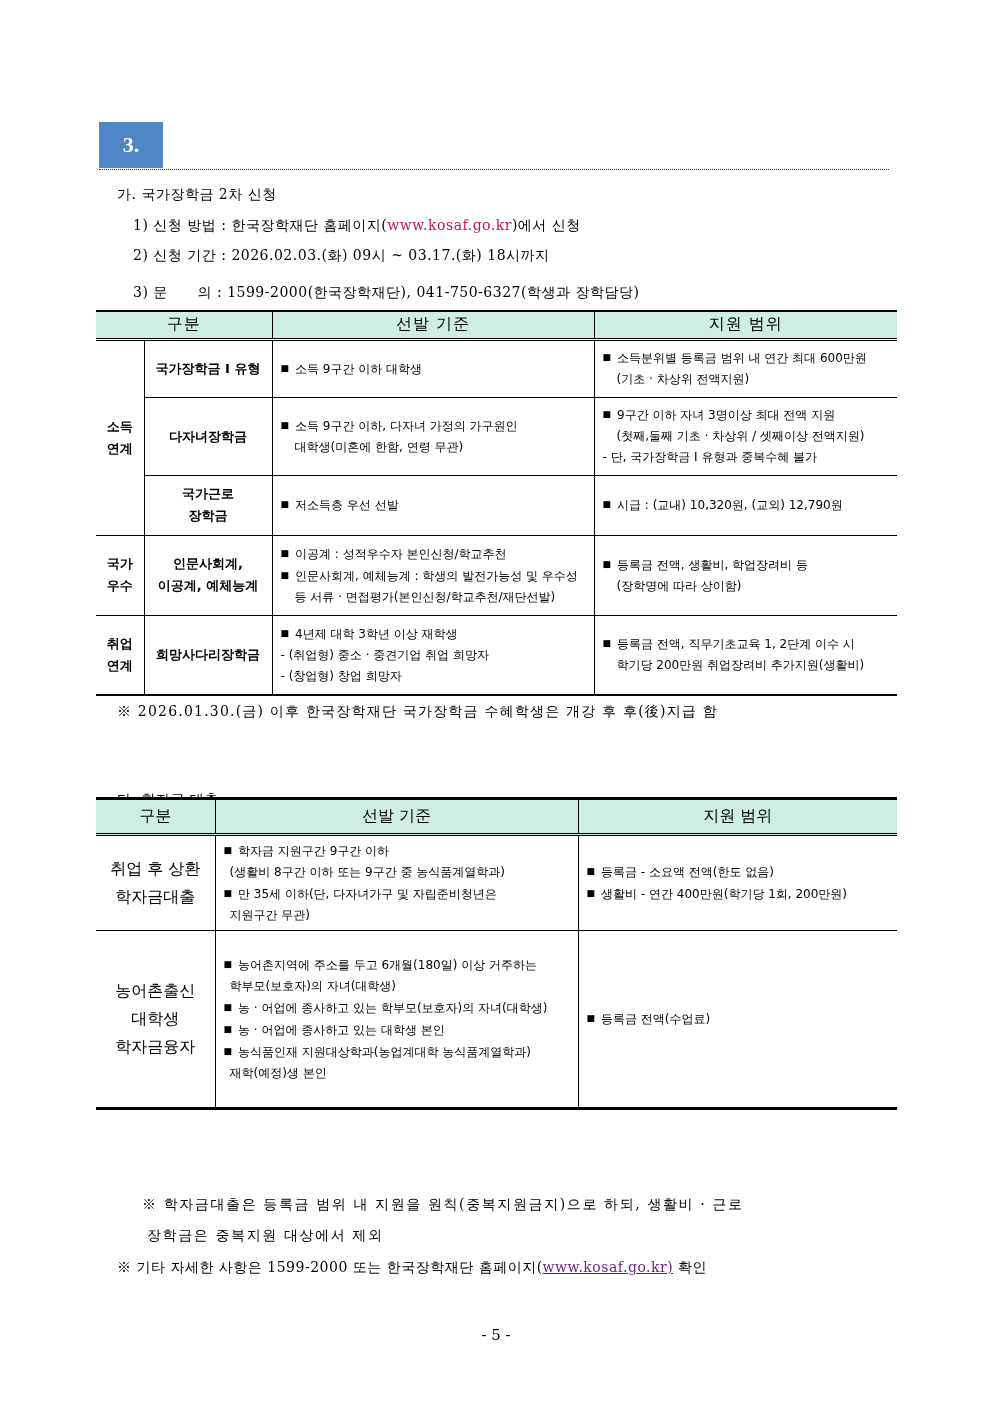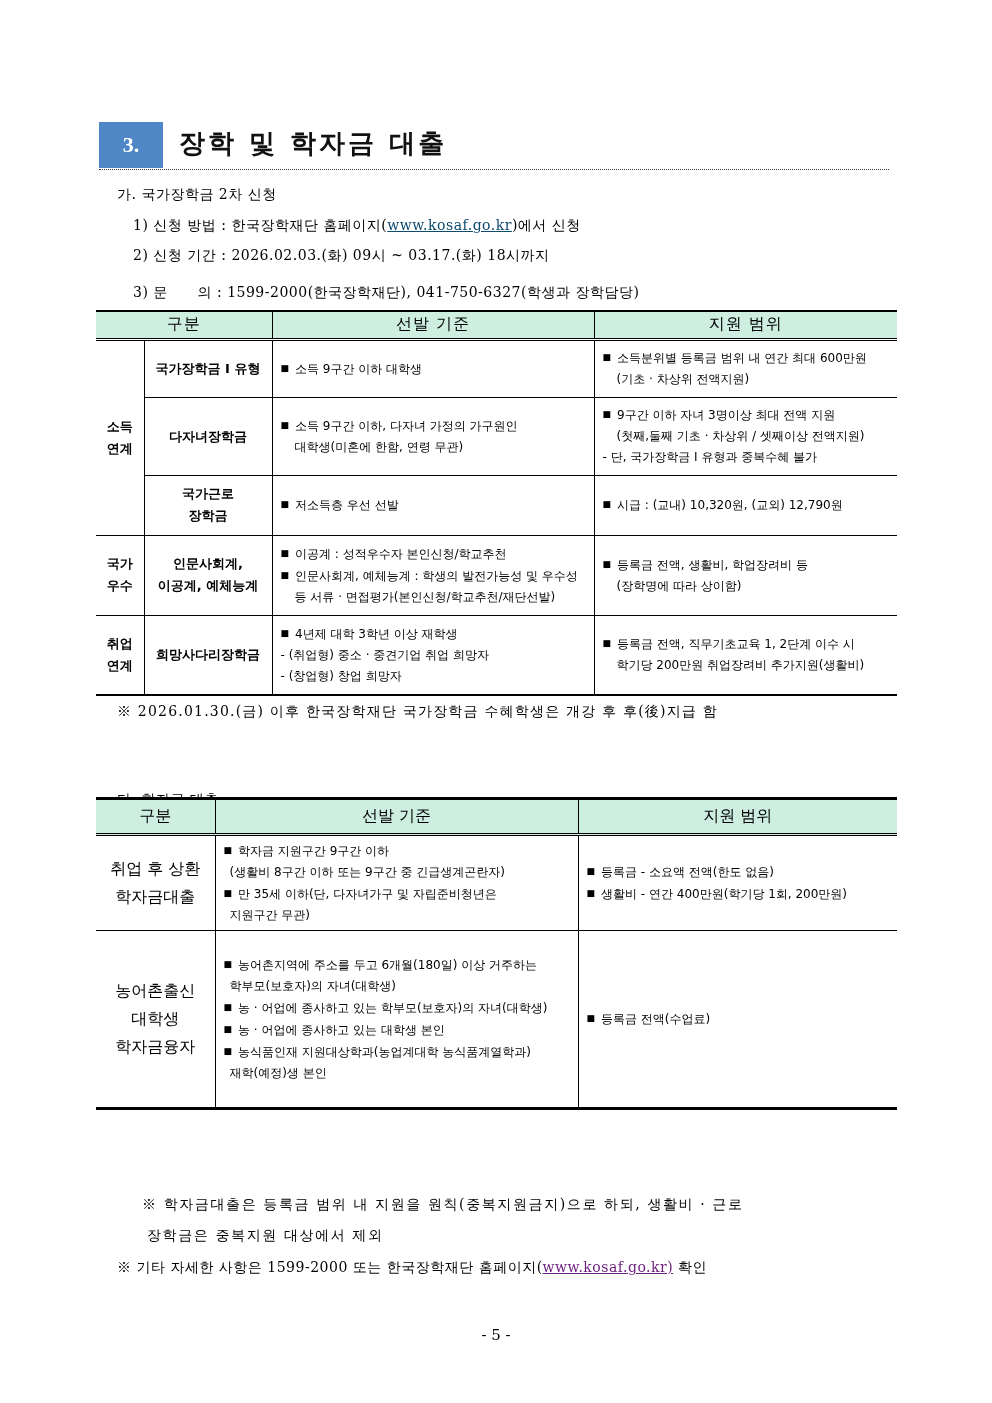--- a/index.html
+++ b/index.html
@@ -5,21 +5,21 @@
   * { box-sizing: border-box; margin: 0; padding: 0; }
   html, body { width: 992px; height: 1403px; background: #ffffff; }
   body { font-family: "DejaVu Serif", "Liberation Serif", serif; color: #000; position: relative; }
 
   .section-header { position: absolute; left: 99px; top: 122px; width: 800px; height: 48px; }
   .section-header .num-box { position: absolute; left: 0; top: 0; width: 64px; height: 46px; background: #4f86c6; color: #fff; font-family: "Liberation Serif", serif; font-weight: bold; font-size: 22px; display: flex; align-items: center; justify-content: center; }
   .section-header .title { position: absolute; left: 80px; top: 4px; font-family: "DejaVu Sans", sans-serif; font-weight: bold; font-size: 26px; letter-spacing: 3px; color: #111; }
   .section-header .dotline { position: absolute; left: 0; top: 47px; width: 790px; border-top: 1px dotted #333; }
 
   .line { position: absolute; font-size: 14px; white-space: nowrap; letter-spacing: 0.5px; }
-  .link { color: #0c4a6e; text-decoration: underline; }
+  .link { color: #be185d; }
   .link2 { color: #6b1f7c; text-decoration: underline; }
 
   table { border-collapse: collapse; position: absolute; font-family: "DejaVu Sans", sans-serif; }
   .t1 { left: 96px; top: 310px; width: 801px; }
   .t1 th { background: #cdeee0; font-weight: normal; font-size: 16px; height: 28px; border-top: 2px solid #000; border-bottom: 3px double #000; border-left: 1px solid #000; border-right: 1px solid #000; font-family: "DejaVu Serif", serif; letter-spacing: 1px; }
   .t1 th:first-child { border-left: none; }
   .t1 th:last-child { border-right: none; }
   .t1 td { border: 1px solid #000; font-size: 12px; vertical-align: middle; padding: 4px 8px; line-height: 21px; }
   .t1 td.cat { text-align: center; font-weight: bold; font-size: 13px; border-left: none; width: 48px; padding: 2px; }
   .t1 td.name { text-align: center; font-weight: bold; font-size: 13px; width: 128px; }
@@ -40,21 +40,20 @@
   .cont { display: block; padding-left: 14px; }
   .dash { display: block; }
 
   .footer { position: absolute; left: 0; width: 992px; top: 1326px; text-align: center; font-size: 15px; }
 </style>
 </head>
 <body>
 
 <div class="section-header">
   <div class="num-box">3.</div>
-  <div class="title">장학 및 학자금 대출</div>
   <div class="dotline"></div>
 </div>
 
 <div class="line" style="left:117px; top:186px;">가. 국가장학금 2차 신청</div>
 <div class="line" style="left:133px; top:217px;">
   <span>1) 신청 방법 : 한국장학재단 홈페이지(</span><span class="link">www.kosaf.go.kr</span><span>)에서 신청</span>
 </div>
 <div class="line" style="left:133px; top:247px;">2) 신청 기간 : 2026.02.03.(화) 09시 ~ 03.17.(화) 18시까지</div>
 <div class="line" style="left:133px; top:284px; white-space: pre;">3) 문      의 : 1599-2000(한국장학재단), 041-750-6327(학생과 장학담당)</div>
 
@@ -156,21 +155,21 @@
     </tr>
   </thead>
   <tbody>
     <tr style="height:96px;">
       <td class="name">
           <span style="white-space:pre-line; display:block;">취업 후 상환
 학자금대출</span>
         </td>
       <td>
           <span class="bullet">학자금 지원구간 9구간 이하</span>
-          <span class="cont" style="padding-left:6px;">(생활비 8구간 이하 또는 9구간 중 긴급생계곤란자)</span>
+          <span class="cont" style="padding-left:6px;">(생활비 8구간 이하 또는 9구간 중 농식품계열학과)</span>
           <span class="bullet">만 35세 이하(단, 다자녀가구 및 자립준비청년은</span>
           <span class="cont" style="padding-left:6px;">지원구간 무관)</span>
         </td>
       <td class="last">
           <span class="bullet">등록금 - 소요액 전액(한도 없음)</span>
           <span class="bullet">생활비 - 연간 400만원(학기당 1회, 200만원)</span>
         </td>
     </tr>
     <tr class="bottom" style="height:178px;">
       <td class="name">

